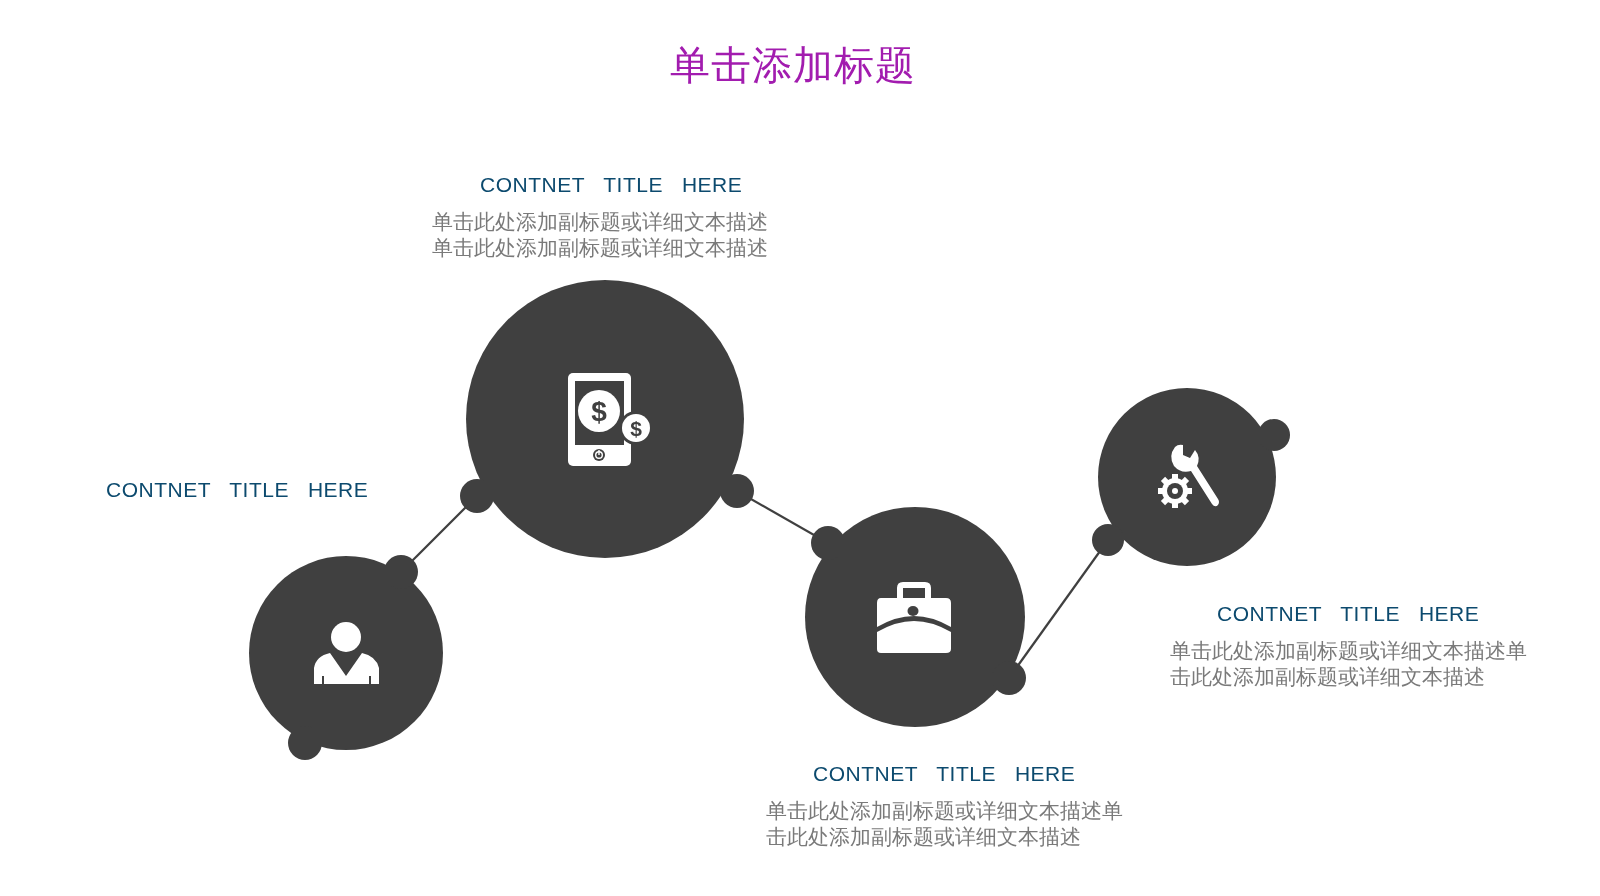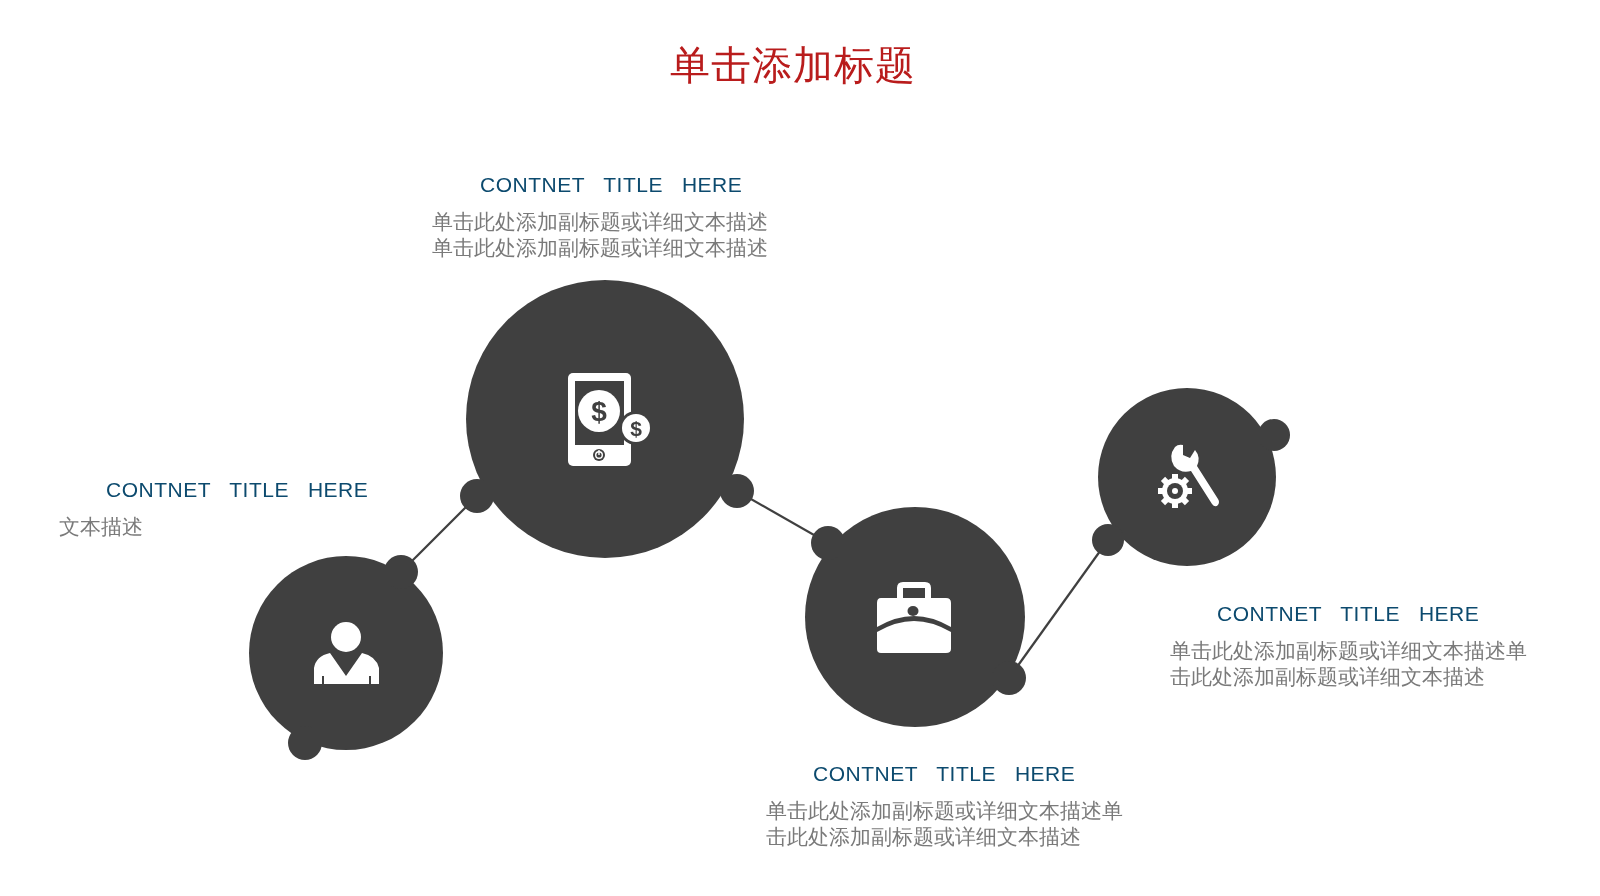--- a/index.html
+++ b/index.html
@@ -3,21 +3,21 @@
 <meta charset="utf-8">
 <style>
   html, body { margin:0; padding:0; }
   body {
     width:1600px; height:896px; position:relative; overflow:hidden;
     background:#ffffff;
     font-family: "DejaVu Sans", "Liberation Sans", sans-serif;
   }
   .title {
     position:absolute; left:0; width:1586px; top:38px; text-align:center;
-    font-size:40px; color:#b91c1c; letter-spacing:1px;
+    font-size:40px; color:#a21caf; letter-spacing:1px;
   }
   svg.diagram { position:absolute; left:0; top:0; }
   .block { position:absolute; }
   .block .h {
     font-family: "Liberation Sans", sans-serif;
     font-size:21px; color:#0c4a6e; letter-spacing:0.5px; white-space:pre;
   }
   .block .d {
     font-size:21px; color:#7a7a7a; line-height:26px; margin-top:12px;
   }
@@ -89,21 +89,20 @@
       <rect x="-3" y="-17" width="6" height="34" transform="rotate(-45)"></rect>
       <circle r="8" fill="#404040"></circle>
       <circle r="3" fill="#ffffff"></circle>
     </g>
   </g>
 </svg>
 
 <div class="block" style="left:59px; top:478px; width:320px;">
   <div class="h" style="padding-left:47px;">CONTNET   TITLE   HERE</div>
   <div class="d">
-    <div>文本描述</div>
   </div>
 </div>
 
 <div class="block" style="left:432px; top:173px; width:360px;">
   <div class="h" style="padding-left:48px;">CONTNET   TITLE   HERE</div>
   <div class="d">
     <div>单击此处添加副标题或详细文本描述</div>
     <div>单击此处添加副标题或详细文本描述</div>
   </div>
 </div>

